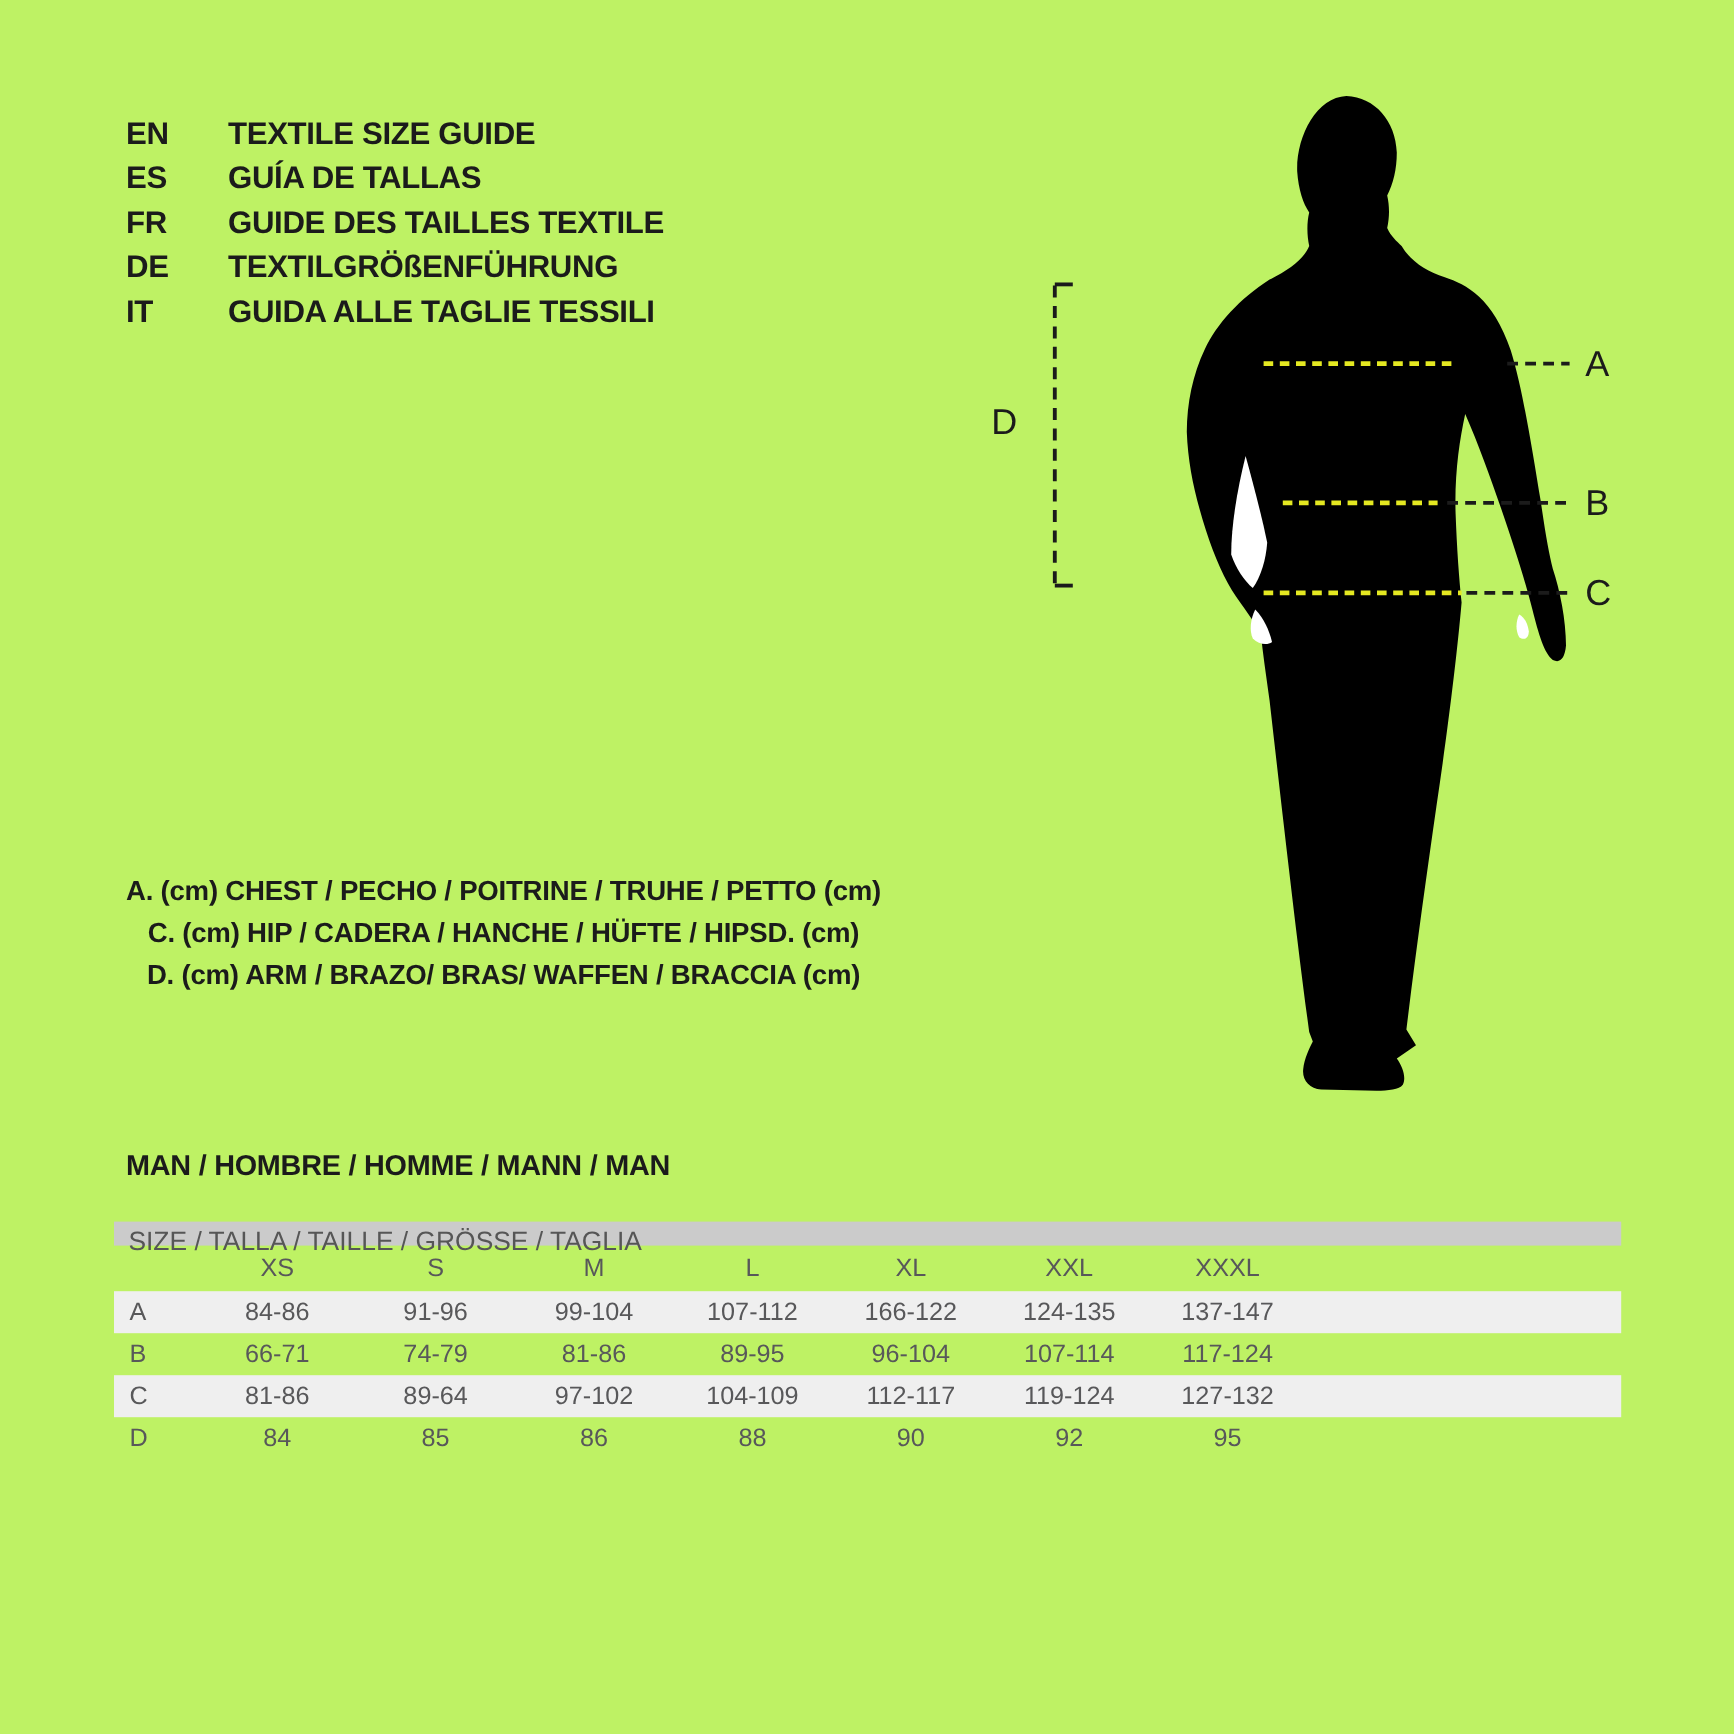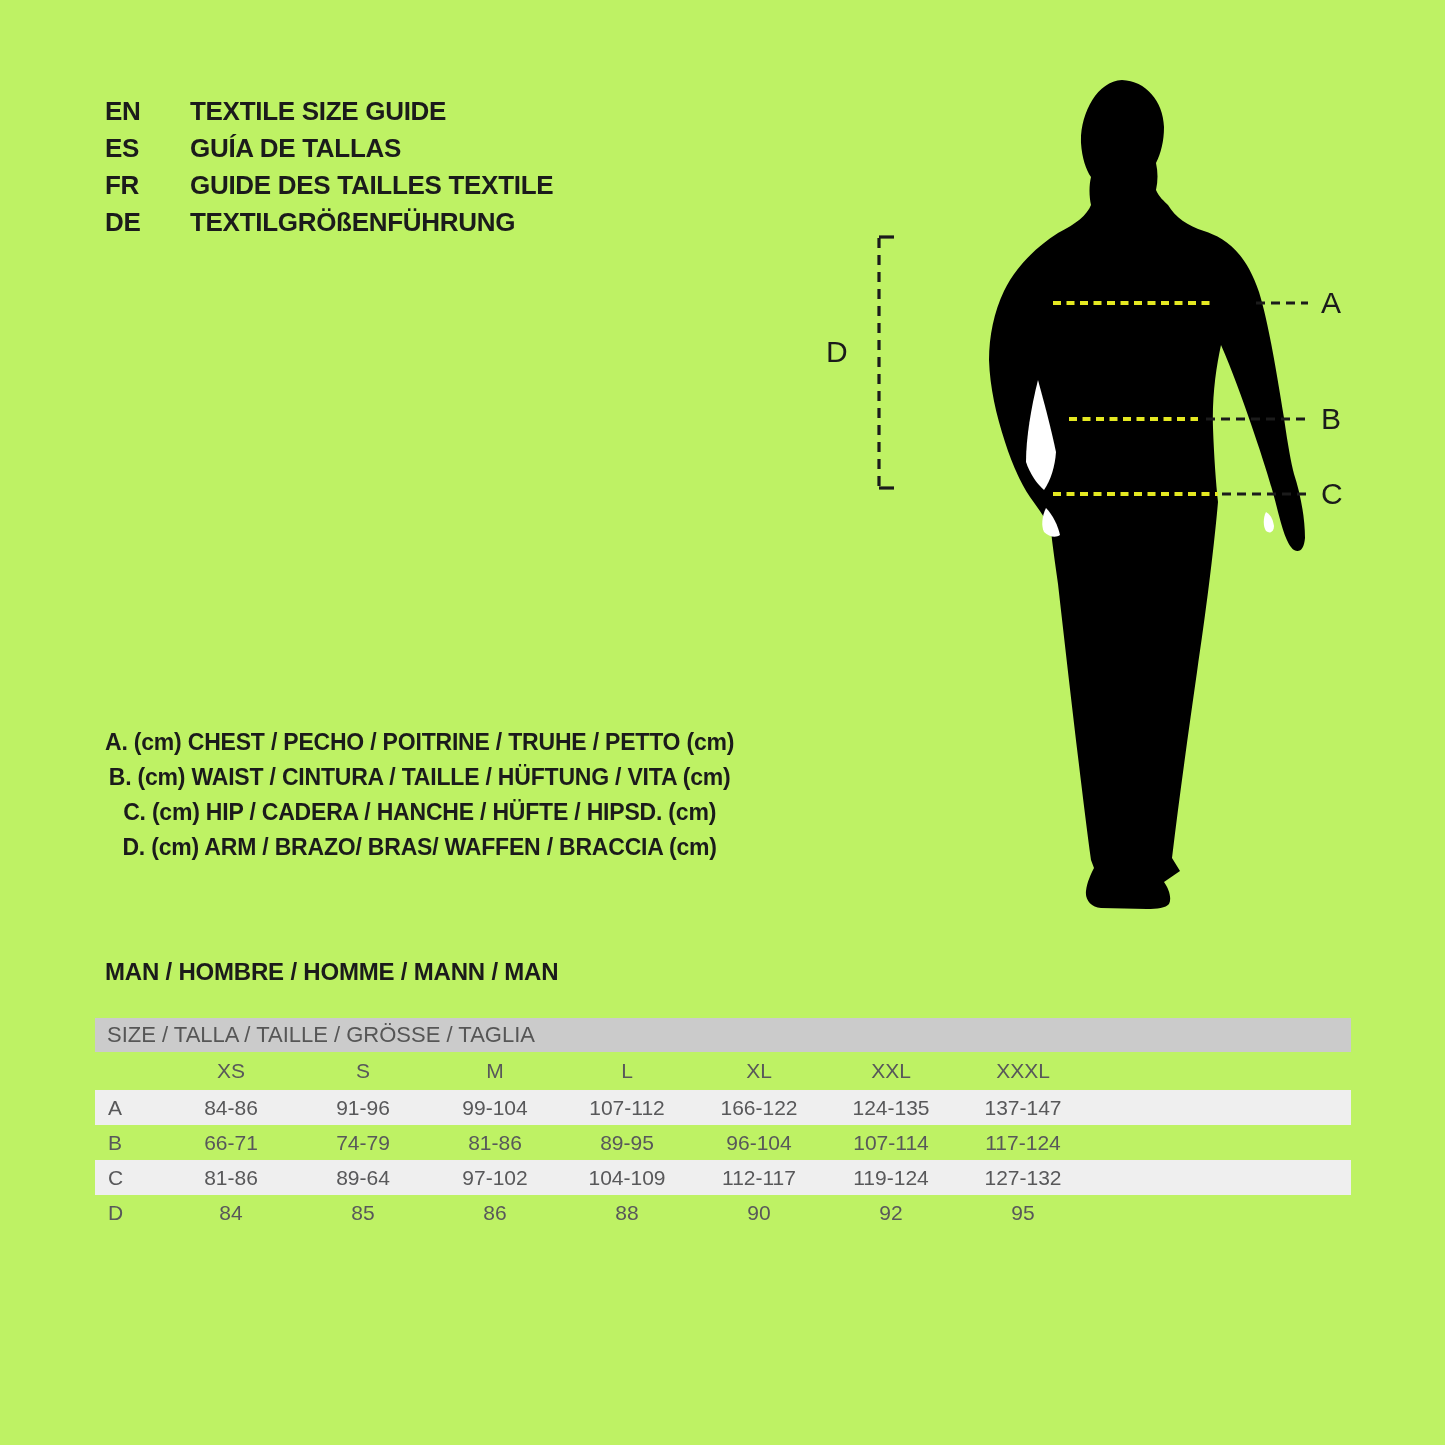--- a/index.html
+++ b/index.html
@@ -16,21 +16,21 @@
   .measure-list{position:absolute;left:105px;top:725px;text-align:center;}
   .measure-row{height:35px;line-height:35px;font-size:23px;font-weight:bold;letter-spacing:-0.2px;white-space:nowrap;}
   
   .figure{position:absolute;left:820px;top:70px;width:540px;height:860px;}
   .figure text{font-family:"Liberation Sans", sans-serif;font-size:30px;fill:#1b1b1b;}
   
   .section-title{position:absolute;left:105px;top:958px;font-size:24px;font-weight:bold;letter-spacing:-0.2px;}
   
   .size-table{position:absolute;left:95px;top:1018px;width:1256px;color:#58585a;}
   .t-header{
-    height:34px;line-height:34px;background:#cbcbcb;color:#565656;
+    height:20px;line-height:34px;background:#cbcbcb;color:#565656;
     padding-left:12px;font-size:22px;box-sizing:border-box;
   }
   .t-row{display:grid;grid-template-columns:70px repeat(7,132px) 1fr;align-items:center;}
   .t-sizes{height:38px;font-size:21px;}
   .t-data{height:35px;font-size:21px;}
   .t-data.stripe{background:#efefef;}
   .cell{text-align:center;}
   .cell.rowlabel{text-align:left;padding-left:13px;box-sizing:border-box;}
   .cell.filler{}
 </style>
@@ -48,20 +48,24 @@
       <span class="lang-code">ES</span>
       <span class="lang-title">GUÍA DE TALLAS</span>
     </div>
     <div class="lang-row">
       <span class="lang-code">FR</span>
       <span class="lang-title">GUIDE DES TAILLES TEXTILE</span>
     </div>
     <div class="lang-row">
       <span class="lang-code">DE</span>
       <span class="lang-title">TEXTILGRÖßENFÜHRUNG</span>
+    </div>
+    <div class="lang-row">
+      <span class="lang-code">IT</span>
+      <span class="lang-title">GUIDA ALLE TAGLIE TESSILI</span>
     </div>
   </div>
 
   <svg class="figure" viewBox="820 70 540 860" xmlns="http://www.w3.org/2000/svg">
 
     <path fill="#000000" d="
       M 1122 80
       C 1146 81 1163 101 1164 127
       C 1164 141 1161 153 1156 163
       C 1158 172 1158 181 1156 190
@@ -133,21 +137,20 @@
     <line x1="879" y1="488" x2="894" y2="488" stroke="#1b1b1b" stroke-width="3.2"></line>
 
     <text x="1321" y="313">A</text>
     <text x="1321" y="429">B</text>
     <text x="1321" y="504">C</text>
     <text x="826" y="362">D</text>
   </svg>
 
   <div class="measure-list">
     <div class="measure-row">A. (cm) CHEST / PECHO / POITRINE / TRUHE / PETTO (cm)</div>
-    <div class="measure-row">B. (cm) WAIST / CINTURA / TAILLE / HÜFTUNG / VITA (cm)</div>
     <div class="measure-row">C. (cm) HIP / CADERA / HANCHE / HÜFTE / HIPSD. (cm)</div>
     <div class="measure-row">D. (cm) ARM / BRAZO/ BRAS/ WAFFEN / BRACCIA (cm)</div>
   </div>
 
   <div class="section-title">MAN / HOMBRE / HOMME / MANN / MAN</div>
 
   <div class="size-table">
     <div class="t-header">SIZE / TALLA / TAILLE / GRÖSSE / TAGLIA</div>
 
     <div class="t-row t-sizes">

